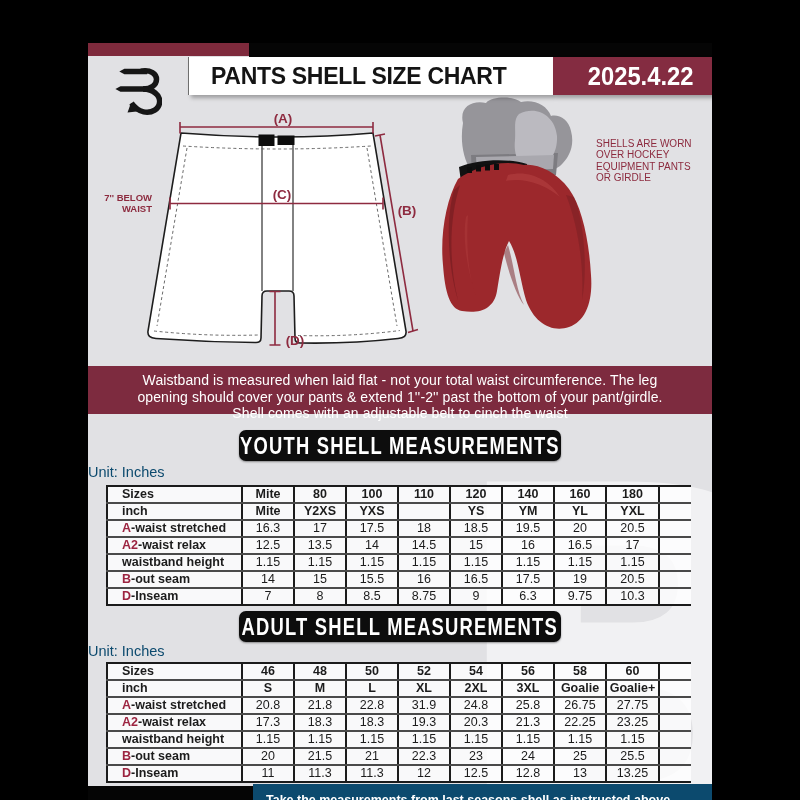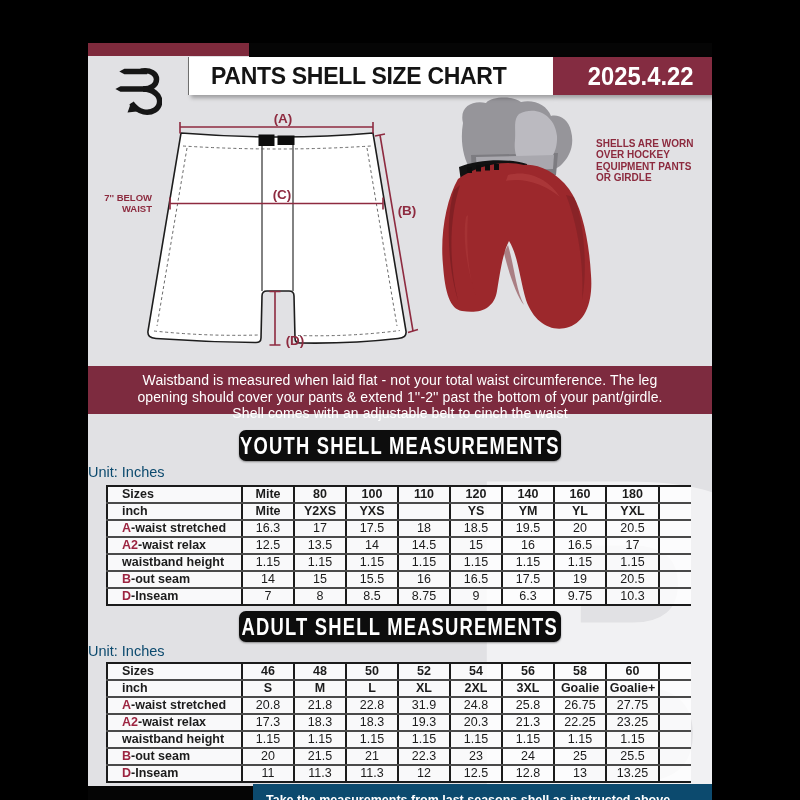--- a/index.html
+++ b/index.html
@@ -13,21 +13,21 @@
   .title-bar{position:absolute;left:100px;top:14px;width:365px;height:38px;background:#ffffff;
     border-left:1px solid #6e6e6e;box-shadow:3px 3px 4px rgba(0,0,0,.3);
     display:flex;align-items:center;padding-left:22px;box-sizing:border-box;z-index:3;}
   .title-bar span{font-size:23px;font-weight:700;color:#141414;letter-spacing:-.3px;white-space:nowrap;}
   .date-box{position:absolute;left:465px;top:14px;width:176px;height:38px;background:#842c41;
     display:flex;align-items:center;justify-content:center;box-shadow:3px 3px 4px rgba(0,0,0,.3);z-index:3;}
   .date-box span{color:#fff;font-size:25px;font-weight:700;transform:scaleX(.95);white-space:nowrap;}
 
   
   .diagram-svg{position:absolute;left:0;top:52px;width:624px;height:273px;}
-  .photo-note{position:absolute;left:508px;top:95px;color:#8c2a3e;font-size:10px;font-weight:700;line-height:11.4px;z-index:2;}
+  .photo-note{position:absolute;left:508px;top:95px;color:#8c2a3e;font-size:10px;font-weight:400;line-height:11.4px;z-index:2;}
 
   
   .notice{position:absolute;left:0;top:323px;width:624px;height:48px;background:#7d2b3f;color:#fff;
     text-align:center;box-sizing:border-box;padding-top:6px;z-index:2;}
   .notice div{font-size:14px;font-weight:500;line-height:16.6px;letter-spacing:.1px;}
 
   
   .watermark{position:absolute;top:380px;right:-110px;font-size:500px;line-height:1;font-weight:700;
     color:rgba(255,255,255,.55);z-index:1;pointer-events:none;font-family:"DejaVu Sans",sans-serif;}
 

